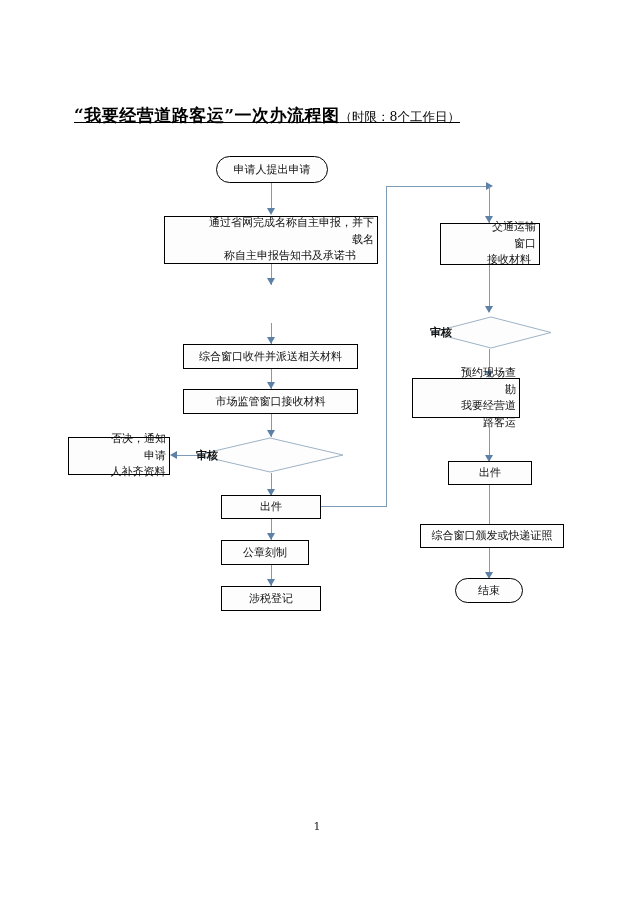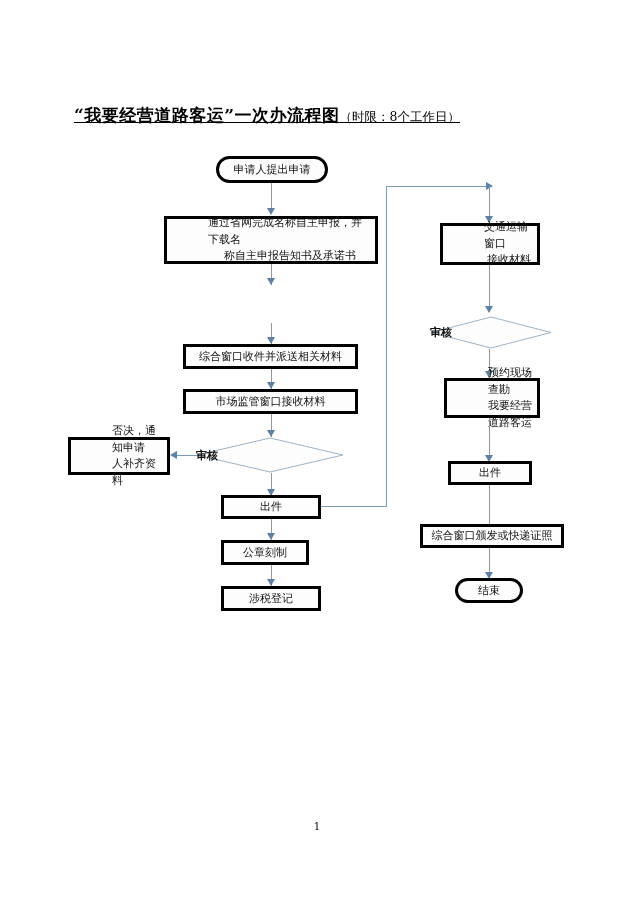--- a/index.html
+++ b/index.html
@@ -25,22 +25,22 @@
   }
 
   .pagenum{
     position:absolute;left:0;top:820px;width:634px;text-align:center;
     font-family:"DejaVu Serif","Liberation Serif",serif;font-size:11px;color:#222;
   }
 
   
   .node{
     position:absolute;box-sizing:border-box;
-    border:3px solid #000000;background:#fdfdfd;
-    display:flex;align-items:center;justify-content:center;text-align:left;
+    border:1px solid #000000;background:#fdfdfd;
+    display:flex;align-items:center;justify-content:center;text-align:right;
     font-family:"DejaVu Serif","Liberation Serif",serif;
     font-size:11px;line-height:1.45;color:#111;
     padding:1px 3px;
   }
   .node.rounded{border-radius:14px;}
   .node.two-line{line-height:1.5;padding-left:41px;}
 
   .diamond{
     position:absolute;box-sizing:border-box;
     display:flex;align-items:center;font-weight:bold;
@@ -158,21 +158,21 @@
   <div class="diamond" style="left:430px;top:316px;width:122px;height:33px;">
     <svg class="dshape" viewBox="0 0 122 33" preserveAspectRatio="none">
       <polygon points="61,1 121,16.5 61,32 1,16.5" fill="#fdfdfd" stroke="#9db3c6" stroke-width="1"></polygon>
     </svg>
     <span class="dlabel">审核</span>
   </div>
 
   <div class="line v" style="left:489px;top:349px;height:28px;"></div>
   <div class="arrow down" style="left:485px;top:371px;"></div>
 
-  <div class="node two-line" style="left:444px;top:378px;width:96px;height:40px;flex-direction:column;">
+  <div class="node two-line" style="left:412px;top:378px;width:108px;height:40px;flex-direction:column;">
     <span>预约现场查勘</span>
     <span>我要经营道路客运</span>
   </div>
 
   <div class="line v" style="left:489px;top:418px;height:43px;"></div>
   <div class="arrow down" style="left:485px;top:455px;"></div>
 
   <div class="node" style="left:448px;top:461px;width:84px;height:24px;">出件</div>
 
   <div class="line v" style="left:489px;top:485px;height:39px;"></div>

